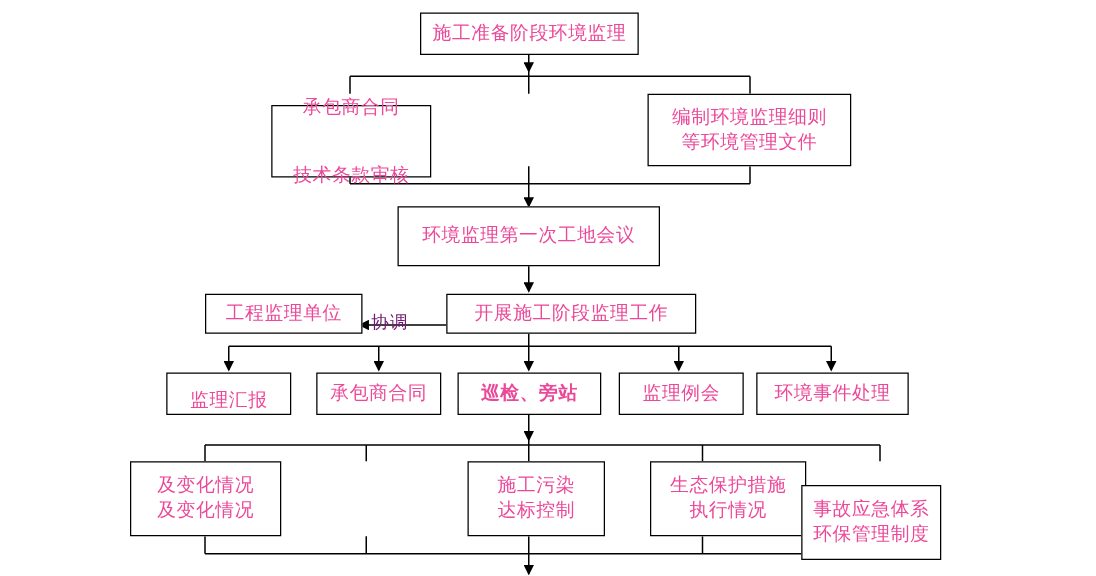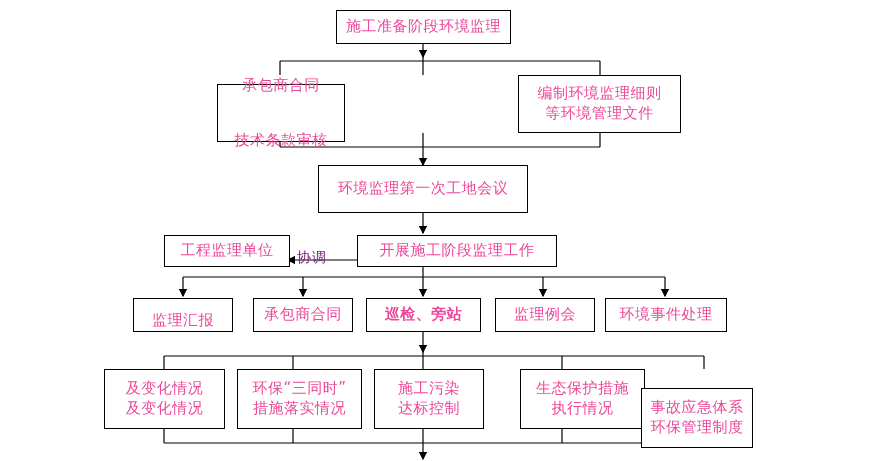--- a/index.html
+++ b/index.html
@@ -170,24 +170,20 @@
 
   <div class="node" style="left:605px; top:298px; width:122px; height:34px;">
     <span class="line">环境事件处理</span>
   </div>
 
   <div class="node" style="left:104px; top:369px; width:121px; height:60px;">
     <span class="line">及变化情况</span>
     <span class="line">及变化情况</span>
   </div>
 
-  <div class="node" style="left:237px; top:369px; width:125px; height:60px;">
-    <span class="line">环保“三同时”</span>
-    <span class="line">措施落实情况</span>
-  </div>
 
   <div class="node" style="left:374px; top:369px; width:110px; height:60px;">
     <span class="line">施工污染</span>
     <span class="line">达标控制</span>
   </div>
 
   <div class="node" style="left:500px; top:369px; width:125px; height:60px;margin-left:20px;">
     <span class="line">生态保护措施</span>
     <span class="line">执行情况</span>
   </div>

